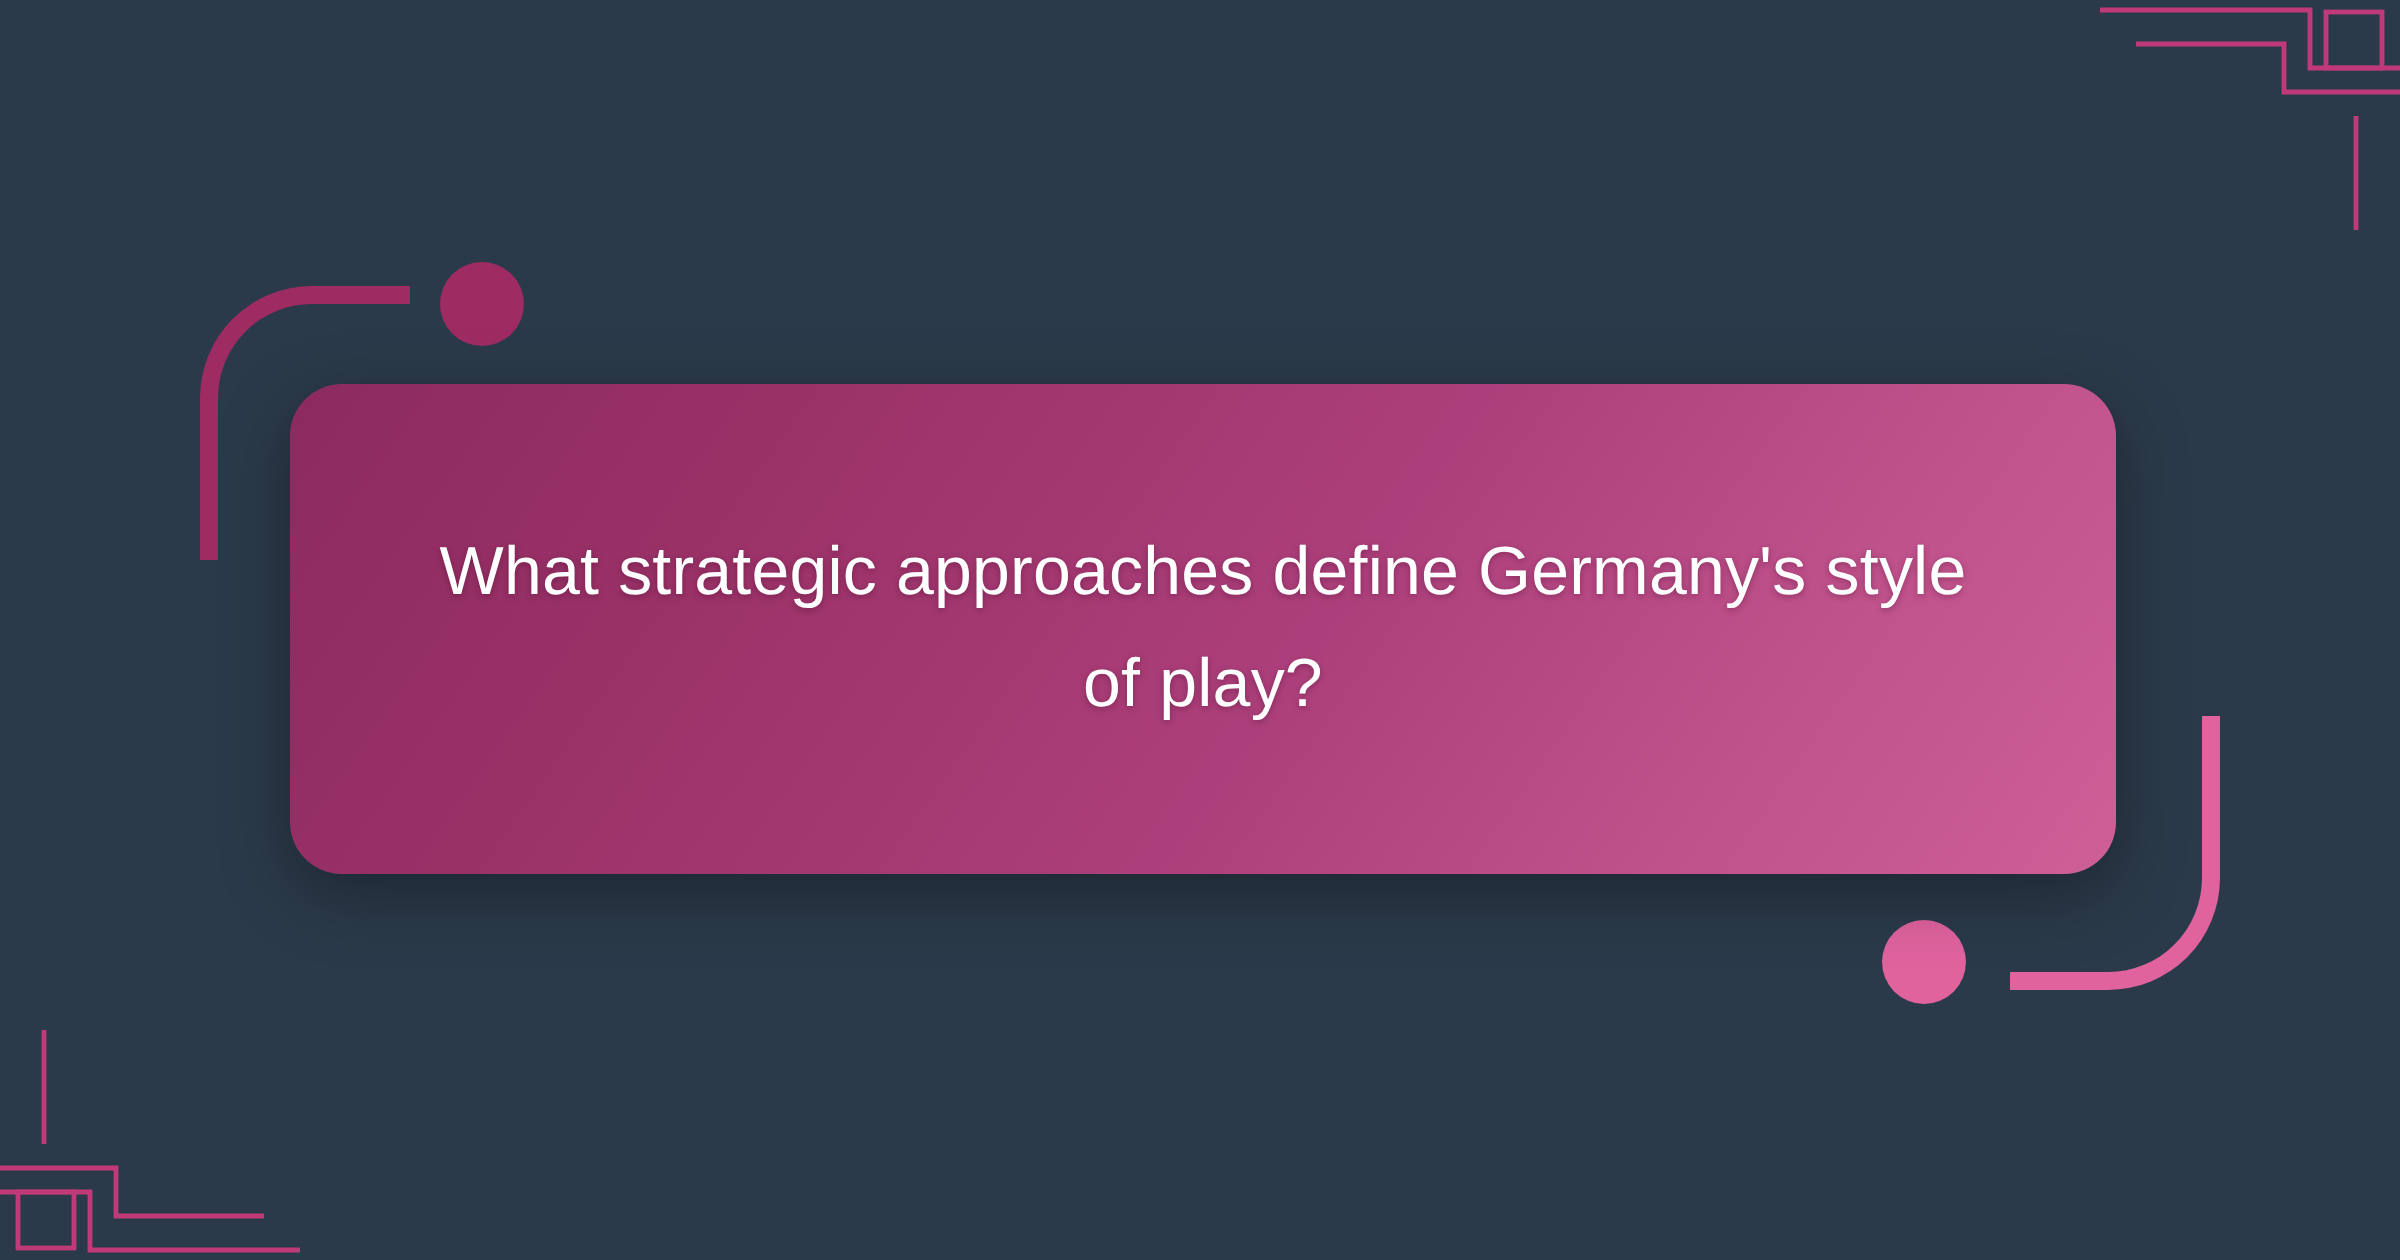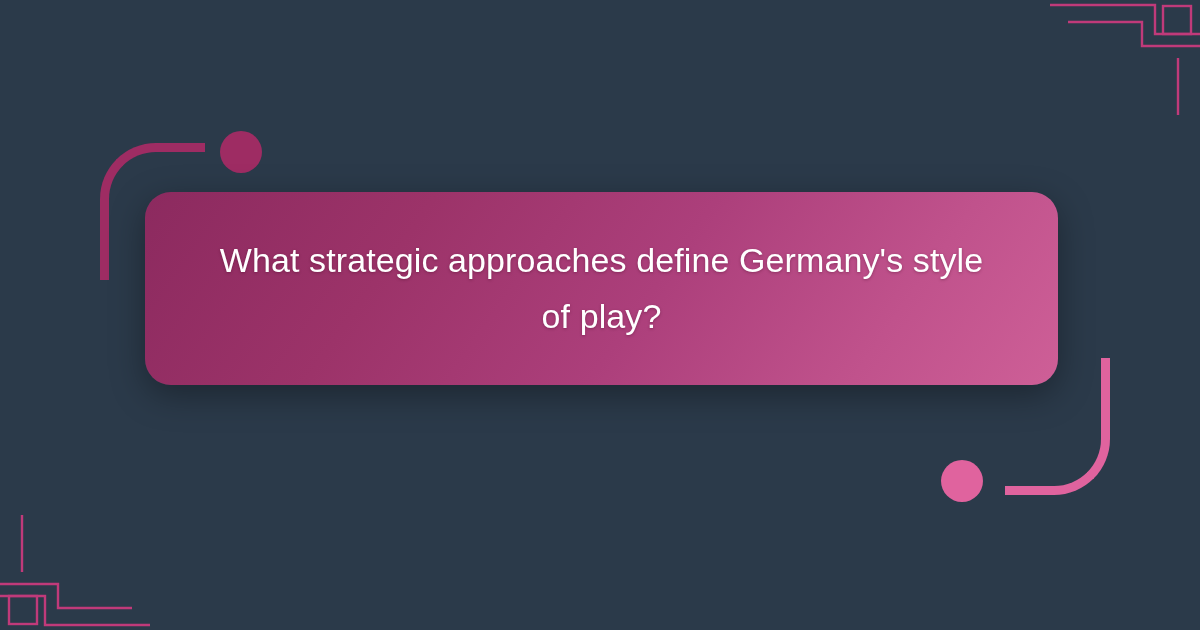--- a/index.html
+++ b/index.html
@@ -92,21 +92,21 @@
   .dot-tl{left:220px;top:131px;width:42px;height:42px;background:#9E2C63;}
   .dot-br{left:941px;top:460px;width:42px;height:42px;background:#E0639E;}
 
   
   .circuit{position:absolute;pointer-events:none;}
   .circuit-tr{right:0;top:0;width:150px;height:115px;}
   .circuit-bl{left:0;bottom:0;width:150px;height:115px;}
 
   
   .card{
-    position:absolute;left:145px;top:192px;width:913px;height:193px;
+    position:absolute;left:145px;top:192px;width:913px;height:245px;
     border-radius:26px;
     background:linear-gradient(125deg,#8C2A5F 0%,#9C3369 28%,#AC3F7B 55%,#C0528C 80%,#CE5F97 100%);
     box-shadow:0 10px 34px rgba(0,0,0,.34);
     display:flex;align-items:center;justify-content:center;
     box-sizing:border-box;padding:0 58px;
   }
   .question{
     margin:0;color:#ffffff;text-align:center;
     font-size:34px;font-weight:400;line-height:1.62;
     letter-spacing:.1px;

